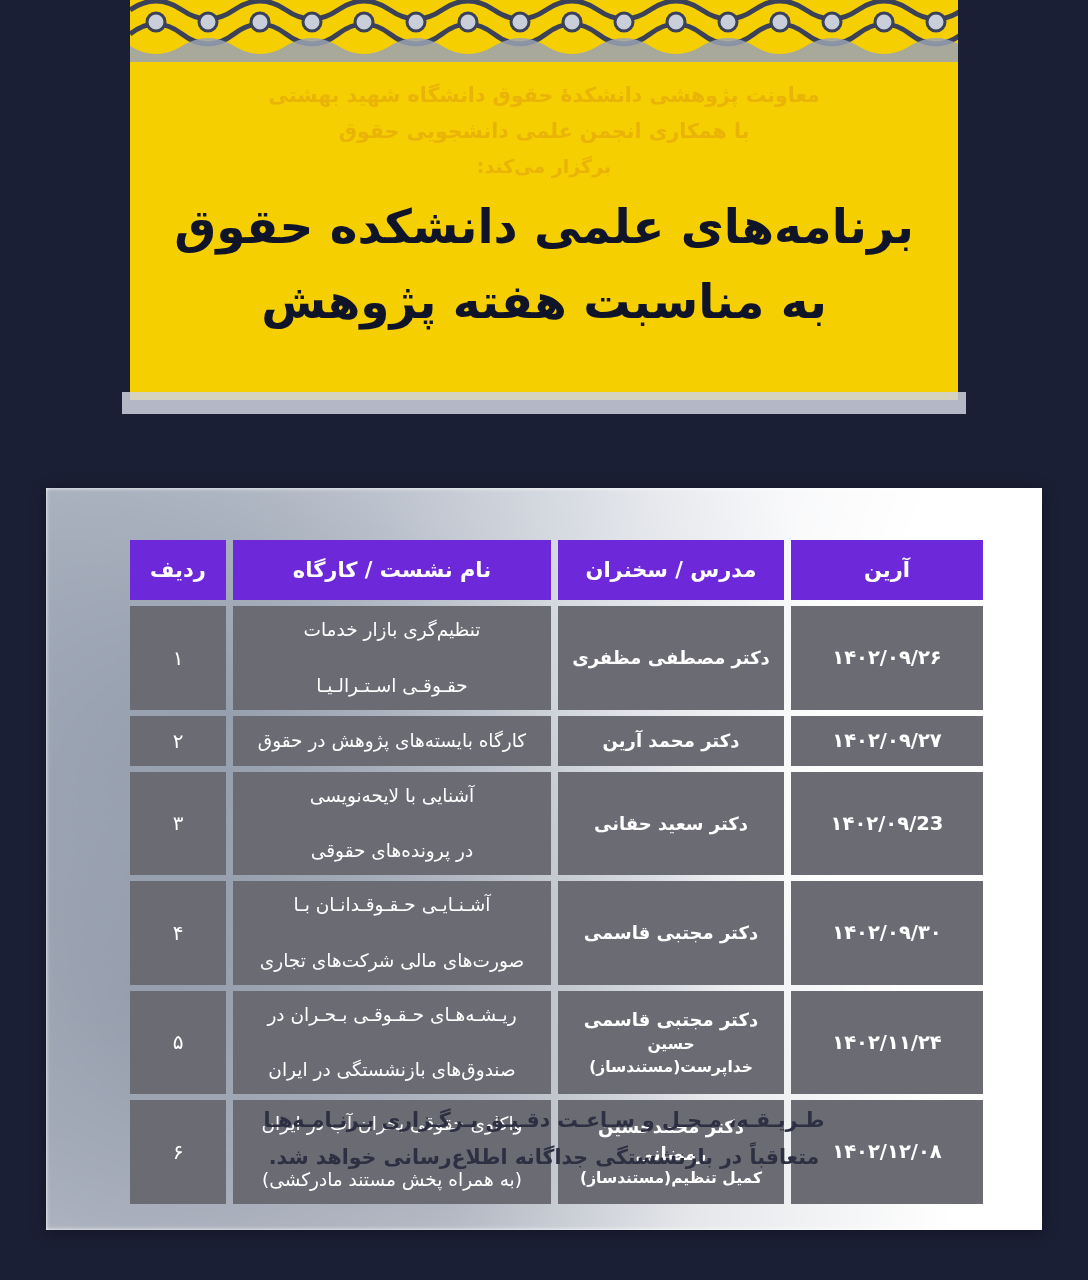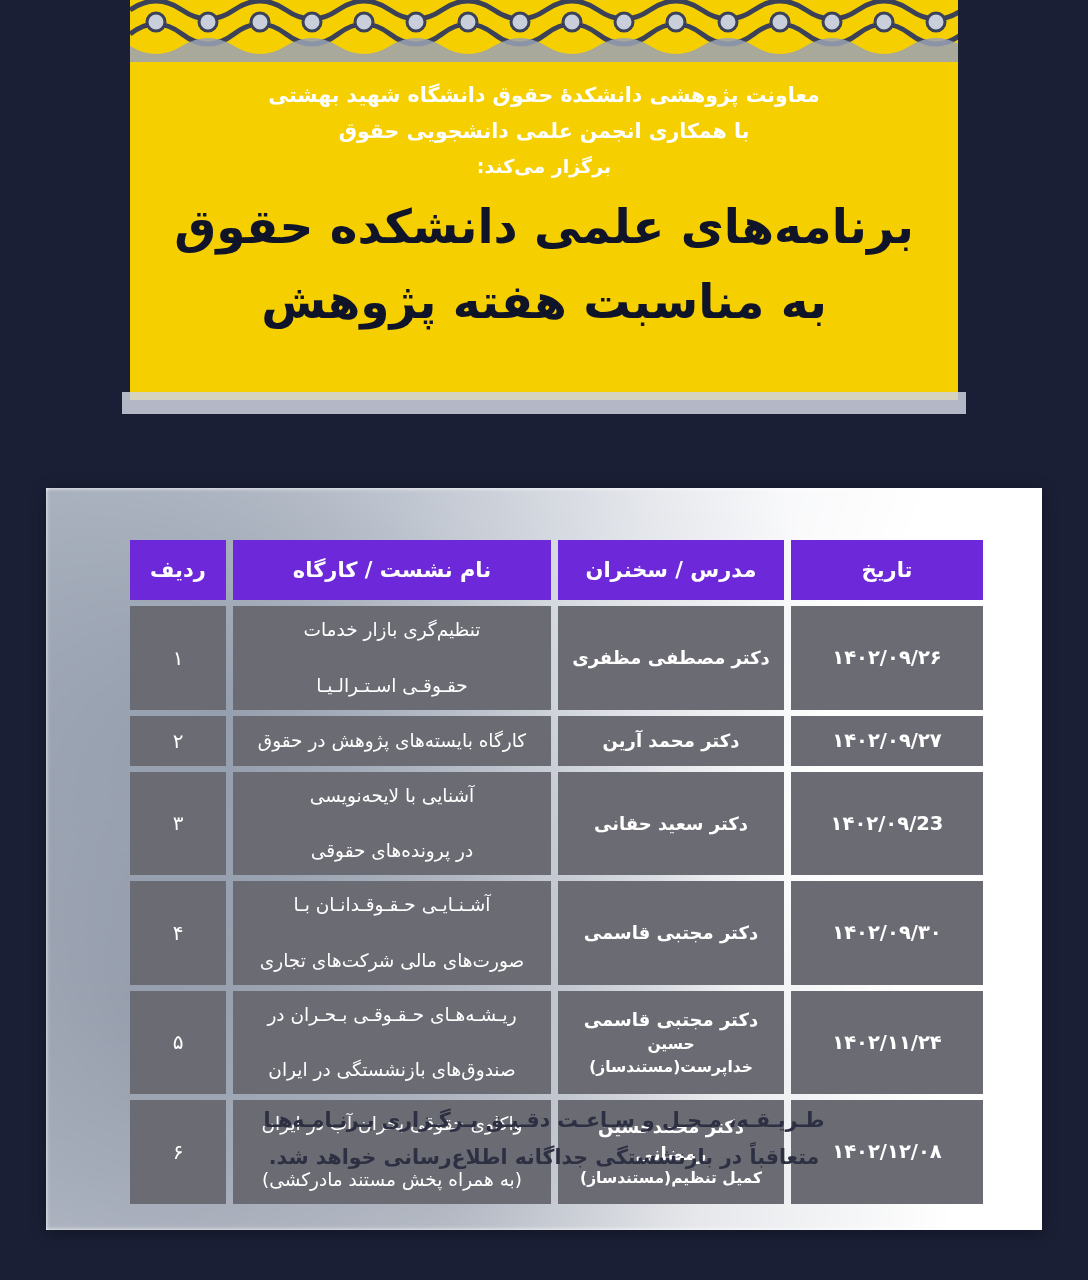--- a/index.html
+++ b/index.html
@@ -63,21 +63,21 @@
     right: 0;
     text-align: center;
     color: #14182c;
     direction: rtl;
   }
 
   .line-sm {
     font-size: 20.5px;
     font-weight: bold;
     line-height: 1.75;
-    color: #ffffff;
+    color: #eab308;
     letter-spacing: 0;
   }
   .line-sm.third { font-size: 19px; }
 
   .title-big {
     margin-top: 12px;
     font-size: 47px;
     font-weight: bold;
     line-height: 1.35;
     color: #101428;
@@ -210,21 +210,21 @@
 
     <div class="header-shadow"></div>
   </div>
 
   <div class="card">
     <div class="card-photo"></div>
 
     <table class="schedule">
       <thead>
         <tr>
-          <th class="col-date">تاریخ</th>
+          <th class="col-date">آرین</th>
           <th class="col-speaker">مدرس / سخنران</th>
           <th class="col-title">نام نشست / کارگاه</th>
           <th class="col-row">ردیف</th>
         </tr>
       </thead>
       <tbody>
 
         <tr>
           <td class="col-date">۱۴۰۲/۰۹/۲۶</td>
           <td class="col-speaker">

